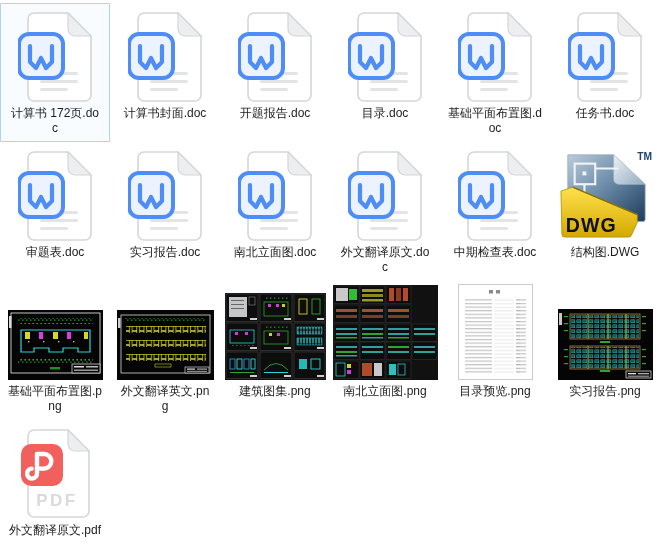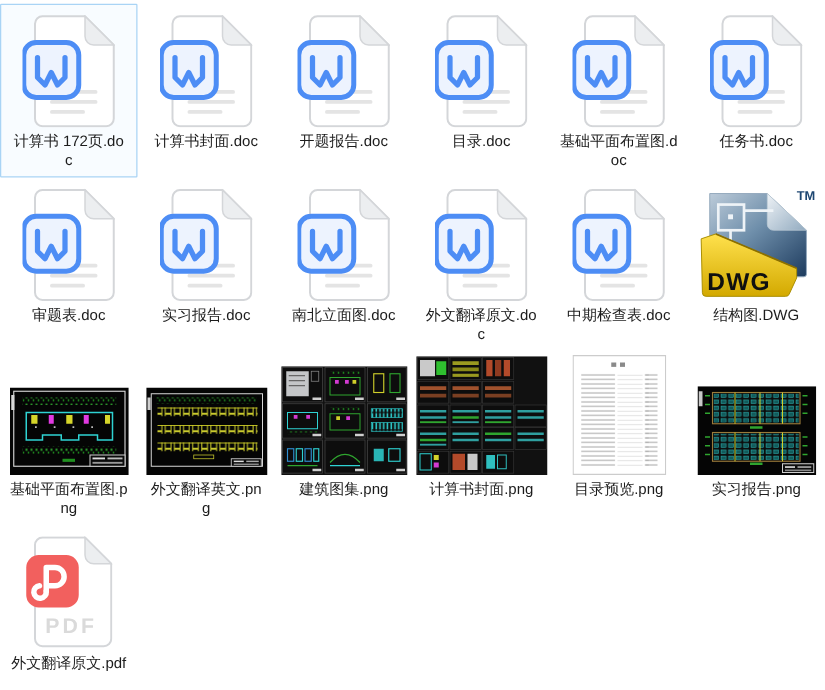--- a/index.html
+++ b/index.html
@@ -476,21 +476,21 @@
       </div>
     <div class="label">建筑图集.png</div>
   </div>
 
   <div class="tile">
     <div class="icon-area">
         <svg width="105" height="95" viewBox="0 0 105 95">
           <use href="#sym-structset"></use>
         </svg>
       </div>
-    <div class="label">计算书封面.png</div>
+    <div class="label">南北立面图.png</div>
   </div>
 
   <div class="tile">
     <div class="icon-area">
         <svg width="75" height="96" viewBox="0 0 75 96">
           <use href="#sym-toc"></use>
         </svg>
       </div>
     <div class="label">目录预览.png</div>
   </div>

